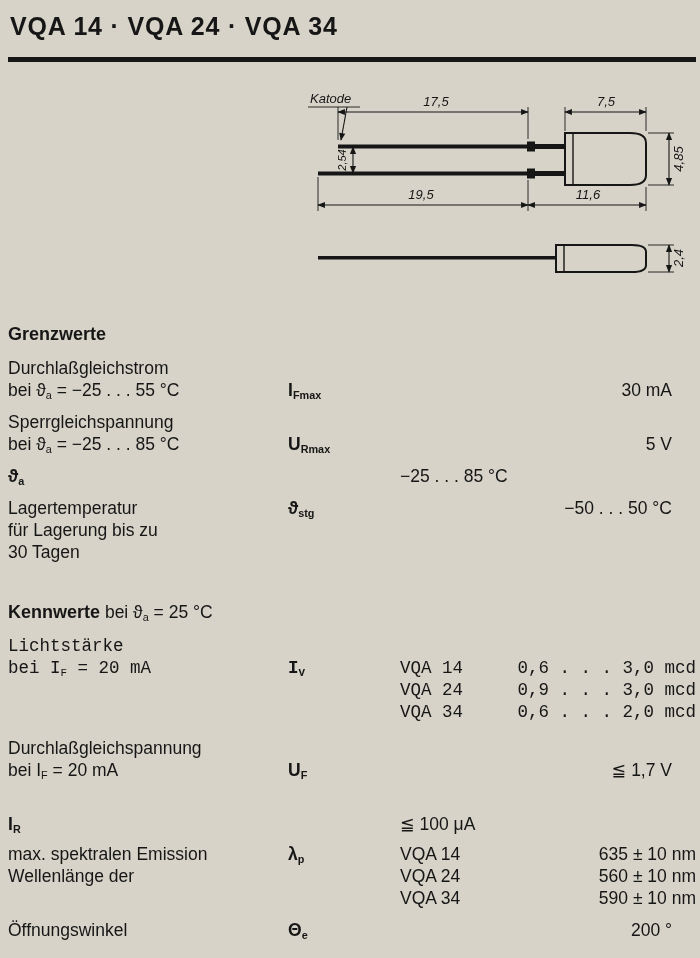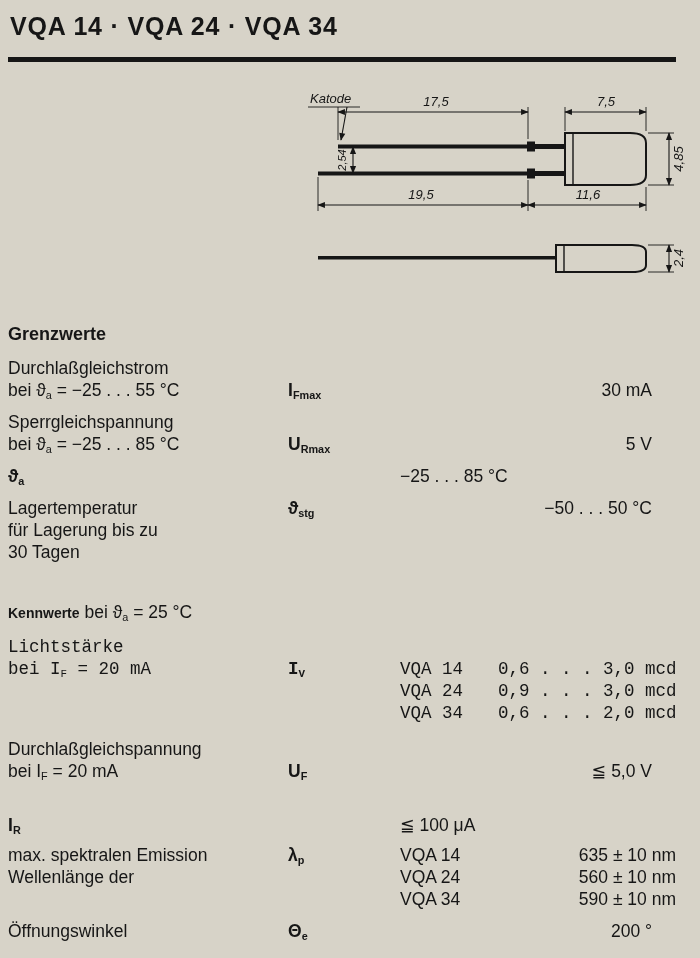--- a/index.html
+++ b/index.html
@@ -3,42 +3,42 @@
 <meta charset="utf-8">
 <style>
   html,body { margin:0; padding:0; }
   body {
     width:700px; height:958px;
     background:#d7d3c8;
     font-family:"Liberation Sans", sans-serif;
     color:#161616;
     -webkit-font-smoothing:antialiased;
   }
-  .page { width:700px; height:958px; box-sizing:border-box; padding:10px 24px 0 8px; overflow:hidden; }
+  .page { width:700px; height:958px; box-sizing:border-box; padding:10px 4px 0 8px; overflow:hidden; }
 
   
   h1 { font-size:25px; font-weight:bold; letter-spacing:0.8px; margin:2px 0 16px 2px; }
   .rule { height:5px; background:#161616; }
 
   
   figure.drawing { margin:26px 0 0 0; padding:0; }
   .lead { fill:#161616; }
   .outline { fill:#d7d3c8; stroke:#161616; stroke-width:2; }
   .seam { stroke:#161616; stroke-width:1.4; }
   .dim { stroke:#161616; stroke-width:1.1; fill:none; }
   .ext { stroke:#161616; stroke-width:0.9; }
   .dimtext { font-family:"Liberation Sans", sans-serif; font-style:italic; font-size:13px; fill:#161616; }
   .dimtext-sm { font-family:"Liberation Sans", sans-serif; font-style:italic; font-size:11px; fill:#161616; }
 
   
   section.limits { margin-top:26px; }
   section.char { margin-top:38px; }
   .sect-heading { font-size:18px; font-weight:bold; margin:0 0 12px 0; line-height:22px; }
   .sect-heading.kenn { font-size:17.5px; font-weight:normal; }
-  .sect-heading.kenn .b { font-size:14px; font-weight:bold; }
+  .sect-heading.kenn .b { font-size:18px; font-weight:bold; }
 
   .trow {
     display:grid;
     grid-template-columns:280px 112px 98px 1fr;
     font-size:17.5px; line-height:22px;
     margin-bottom:10px;
   }
   .trow.mb14 { margin-bottom:14px;font-family:Liberation Mono, monospace; }
   .trow.mb8 { margin-bottom:8px; }
   .trow.mb0 { margin-bottom:0; }
@@ -193,21 +193,21 @@
       </div>
     </div>
 
     <div class="trow">
       <div class="labels">
         <div>Durchlaßgleichspannung</div>
         <div><span>bei </span><span>I</span><sub>F</sub><span> = 20 mA</span></div>
       </div>
       <div class="sym pad1"><span>U</span><sub>F</sub></div>
       <div></div>
-      <div class="value pad1">≦ 5,0 V</div>
+      <div class="value pad1">≦ 1,7 V</div>
     </div>
 
     <div class="trow mb8">
       <div class="sym pad1"><span>I</span><sub>R</sub></div>
       <div></div>
       <div class="value pad1">≦ 100 μA</div>
     </div>
 
     <div class="trow">
       <div class="labels">

